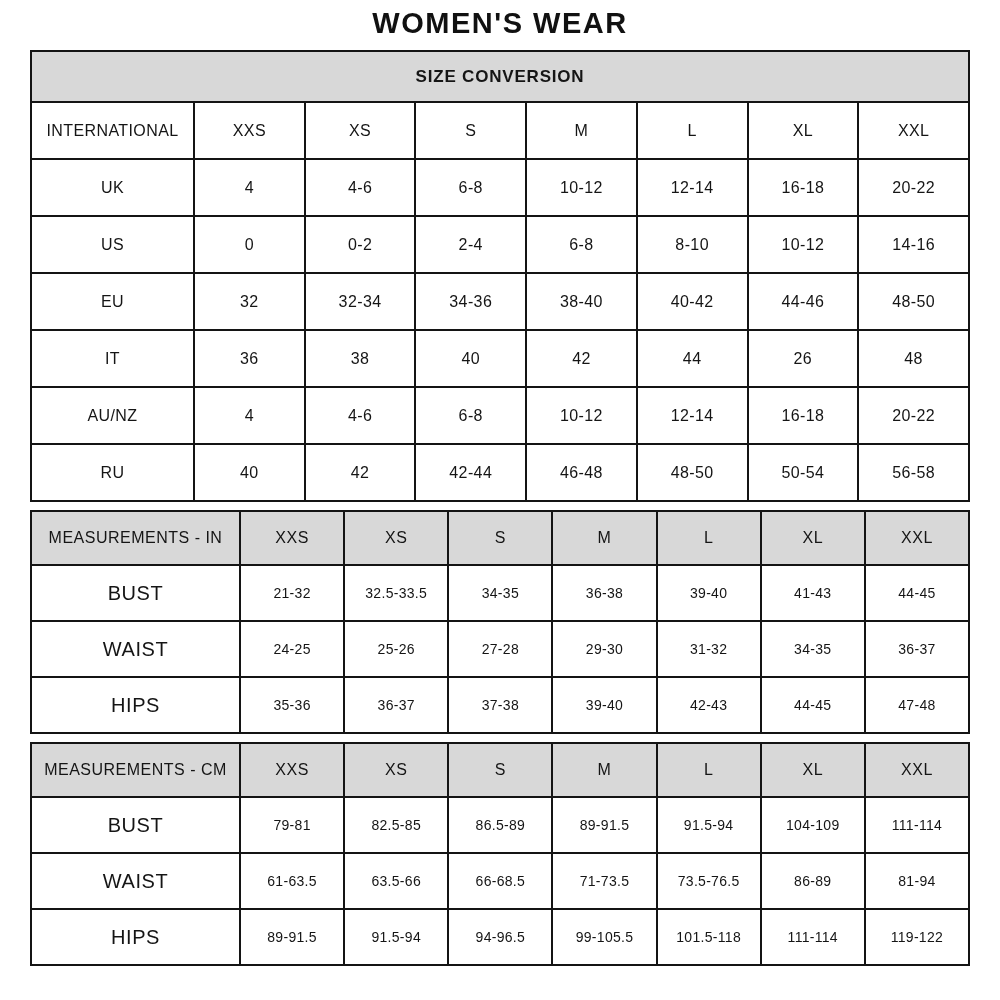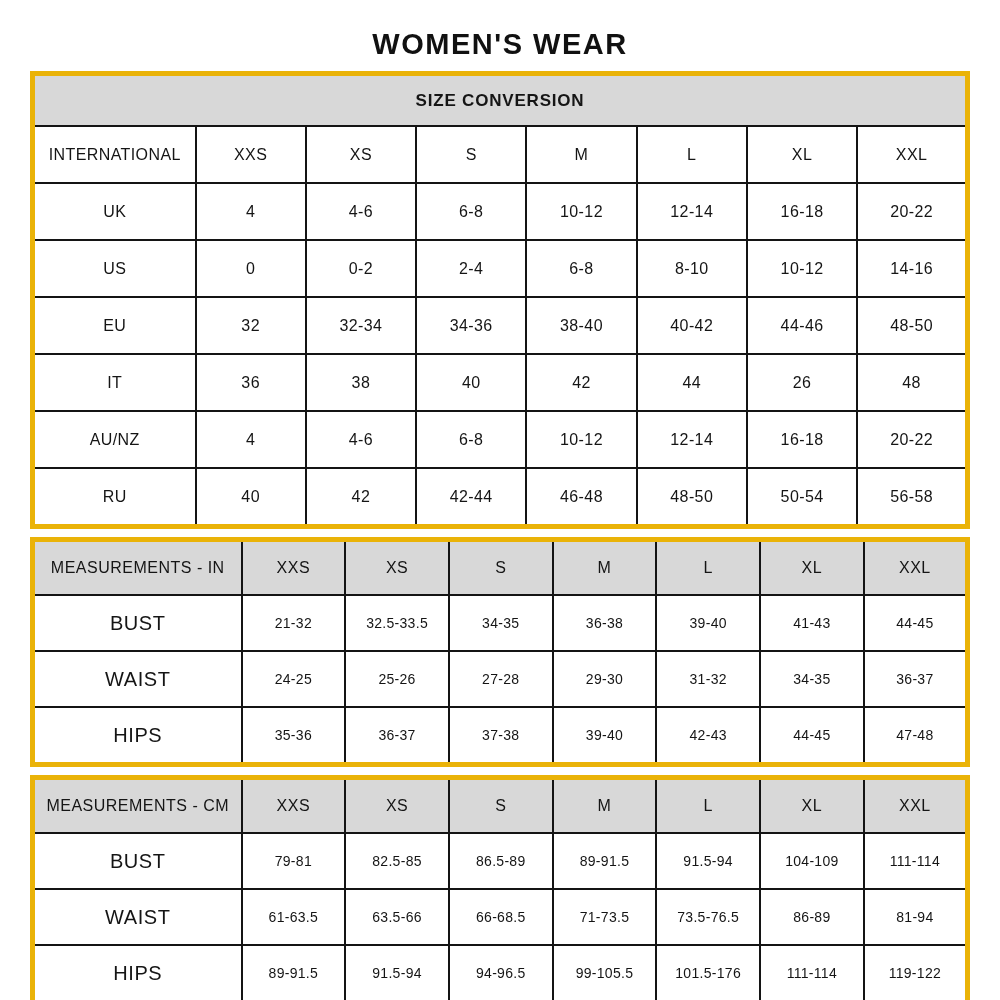--- a/index.html
+++ b/index.html
@@ -11,33 +11,33 @@
     color: #151515;
   }
   .page {
     width: 1000px;
     height: 1000px;
     position: relative;
     background: #ffffff;
   }
   .title {
     margin: 0;
-    padding: 28px 0 10px 0;
+    padding: 7px 0 10px 0;
     text-align: center;
     font-size: 29px;
     font-weight: 700;
     letter-spacing: 1.5px;
     color: #111111;
   }
   table {
     border-collapse: collapse;
     table-layout: fixed;
     width: 940px;
     margin: 0 auto;
-    border: 5px solid #eab308;
+    border: 2px solid #eab308;
   }
   .tbl-gap { height: 8px; }
   td {
     border: 2px solid #141414;
     text-align: center;
     vertical-align: middle;
     padding: 0 2px;
     overflow: hidden;
     background: #ffffff;
   }
@@ -246,20 +246,20 @@
           <td>73.5-76.5</td>
           <td>86-89</td>
           <td>81-94</td>
         </tr>
         <tr>
           <td class="rowlabel">HIPS</td>
           <td>89-91.5</td>
           <td>91.5-94</td>
           <td>94-96.5</td>
           <td>99-105.5</td>
-          <td>101.5-176</td>
+          <td>101.5-118</td>
           <td>111-114</td>
           <td>119-122</td>
         </tr>
       </tbody>
   </table>
 
 </div>
 
 </body></html>

